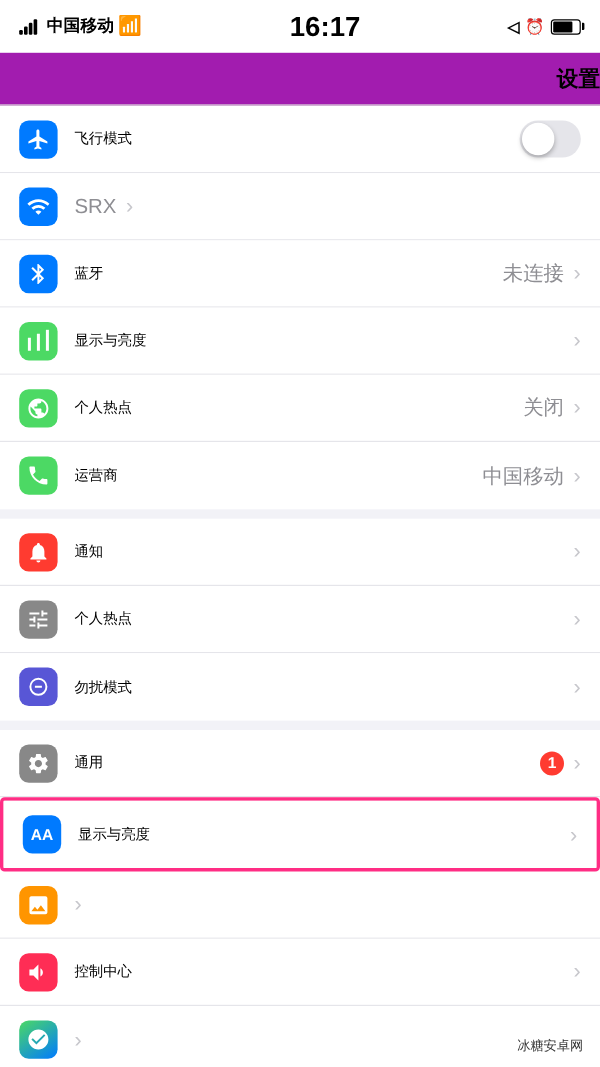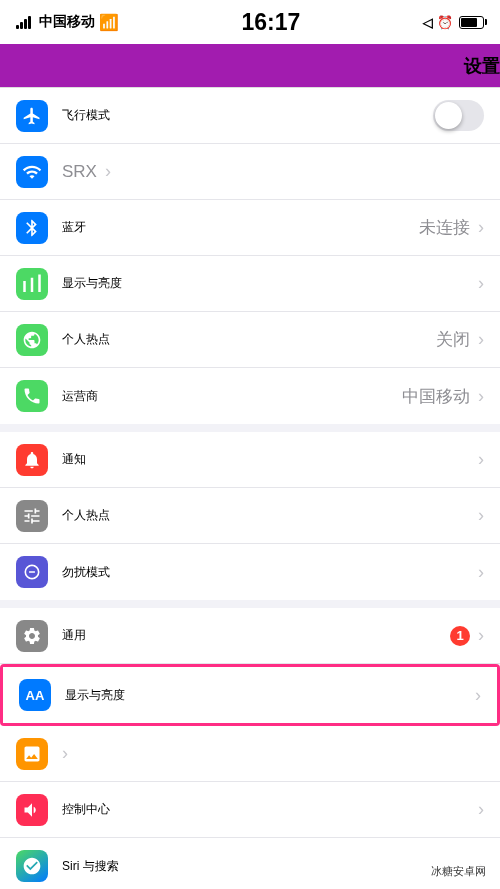--- a/index.html
+++ b/index.html
@@ -393,21 +393,20 @@
       <span class="row-label">控制中心</span>
       <span class="chevron">›</span>
     </div>
 
     <div class="settings-row" style="border-bottom:none;">
       <div class="icon-wrap" style="background: linear-gradient(145deg, #4cd964, #007aff);">
         <svg viewBox="0 0 24 24" fill="white">
             <path d="M12 2C6.48 2 2 6.48 2 12s4.48 10 10 10 10-4.48 10-10S17.52 2 12 2zm-2 15l-5-5 1.41-1.41L10 14.17l7.59-7.59L19 8l-9 9z"></path>
           </svg>
       </div>
-      <span class="row-label">Siri 与搜索</span>
       <span class="chevron">›</span>
     </div>
 
   </div>
 
 </div>
 
 <div class="watermark">
   <span>冰糖安卓网</span>
 </div>

